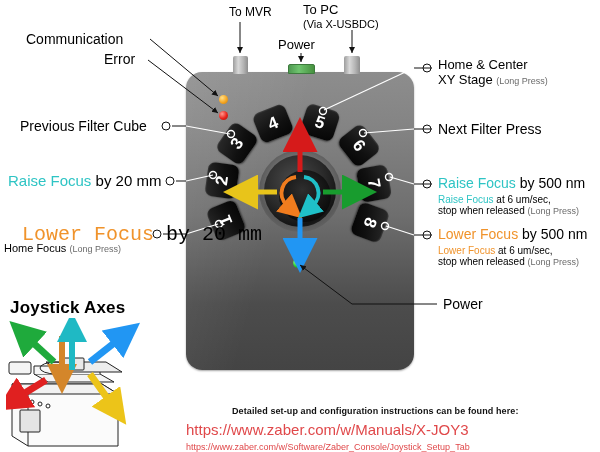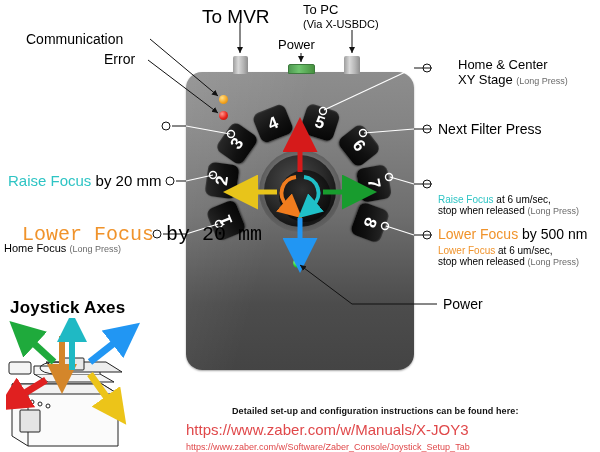--- a/index.html
+++ b/index.html
@@ -75,25 +75,25 @@
   .sub{font-size:10px;}
   .sub .cy{color:#2ec4c4;}
   .sub .og{color:#f0932b;}
 
   .t-comm{left:26px;top:32px;font-size:14px;}
   .t-err{left:104px;top:52px;font-size:14px;}
   .t-prev{left:20px;top:119px;font-size:14px;}
   .t-raise20{left:8px;top:173px;font-size:15px;}
   .t-lower20{left:22px;top:224px;font-size:20px;font-family:Liberation Mono, monospace;}
   .t-homefocus{left:4px;top:242px;font-size:11px;}
-  .t-mvr{left:202px;top:6px;font-size:19px;}
+  .t-mvr{left:229px;top:6px;font-size:12px;}
   .t-pc{left:303px;top:3px;font-size:13px;}
   .t-pc .sm2{font-size:11px;display:block;}
   .t-power-conn{left:278px;top:38px;font-size:13px;}
-  .t-home{left:438px;top:58px;font-size:13px;margin-left:20px;}
+  .t-home{left:438px;top:58px;font-size:13px;}
   .t-next{left:438px;top:122px;font-size:14px;}
   .t-raise500{left:438px;top:176px;font-size:14px;}
   .t-raise500sub{left:438px;top:194px;}
   .t-lower500{left:438px;top:227px;font-size:14px;}
   .t-lower500sub{left:438px;top:245px;}
   .t-power-led{left:443px;top:297px;font-size:14px;}
 
   .t-joyaxes{left:10px;top:298px;font-size:17px;font-weight:bold;letter-spacing:.2px;}
 
   
@@ -220,35 +220,37 @@
     <line x1="432" y1="235" x2="414" y2="235" stroke="#111" stroke-width="1"></line>
     <line x1="414" y1="235" x2="386" y2="226" stroke="#ffffff" stroke-width="1.2"></line>
     <circle cx="427" cy="235" r="4" fill="none" stroke="#111" stroke-width="1"></circle>
     <circle cx="385" cy="226" r="3.5" fill="none" stroke="#ffffff" stroke-width="1.4"></circle>
 
     <polyline points="437,304 352,304 300,265" fill="none" stroke="#111" stroke-width="1" marker-end="url(#arr)"></polyline>
   </svg>
 
   <div class="lbl t-comm">Communication</div>
   <div class="lbl t-err">Error</div>
+  <div class="lbl t-prev">Previous Filter Cube</div>
 
   <div class="lbl t-raise20"><span class="cy">Raise Focus</span><span> by 20 mm</span></div>
 
   <div class="lbl t-lower20"><span class="og">Lower Focus</span><span> by 20 mm</span></div>
 
   <div class="lbl t-homefocus"><span>Home Focus</span> <span class="sm">(Long Press)</span></div>
 
   <div class="lbl t-mvr">To MVR</div>
   <div class="lbl t-pc"><span>To PC</span><span class="sm2">(Via X-USBDC)</span></div>
   <div class="lbl t-power-conn">Power</div>
 
   <div class="lbl t-home"><span>Home &amp; Center</span><br><span>XY Stage</span> <span class="sm">(Long Press)</span></div>
 
   <div class="lbl t-next">Next Filter Press</div>
 
+  <div class="lbl t-raise500"><span class="cy">Raise Focus</span><span> by 500 nm</span></div>
   <div class="lbl sub t-raise500sub">
     <span class="cy">Raise Focus</span><span> at 6 um/sec,</span><br>
     <span>stop when released</span> <span class="sm">(Long Press)</span>
   </div>
 
   <div class="lbl t-lower500"><span class="og">Lower Focus</span><span> by 500 nm</span></div>
   <div class="lbl sub t-lower500sub">
     <span class="og">Lower Focus</span><span> at 6 um/sec,</span><br>
     <span>stop when released</span> <span class="sm">(Long Press)</span>
   </div>

